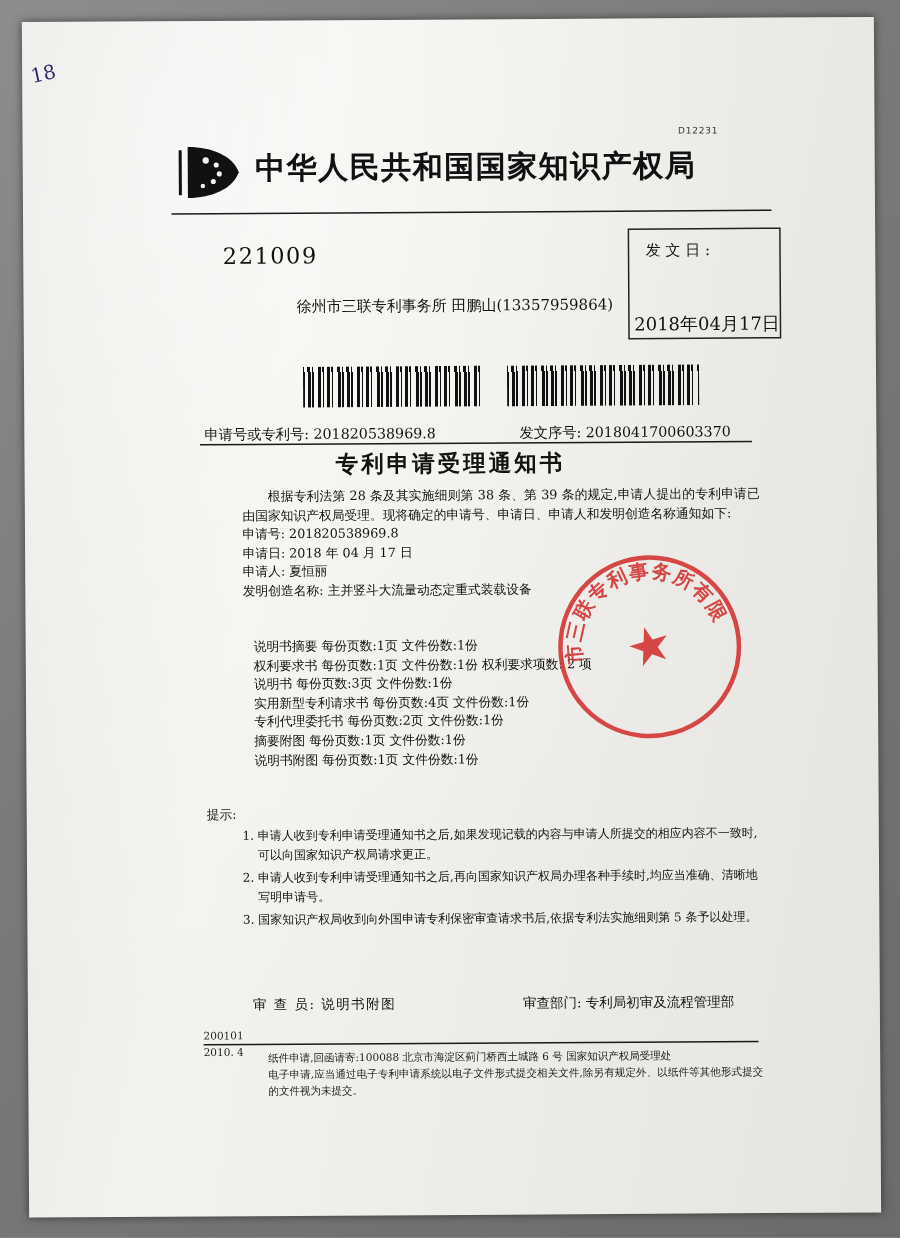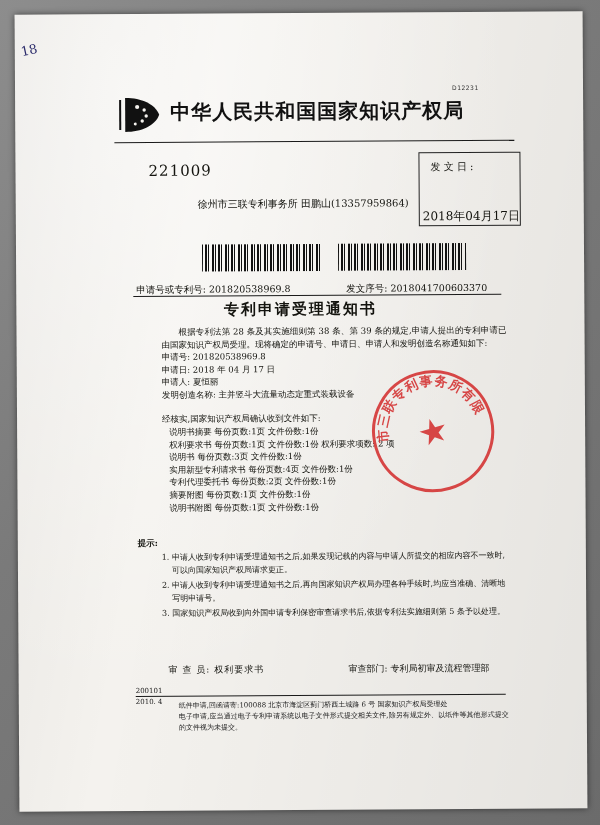--- a/index.html
+++ b/index.html
@@ -191,21 +191,20 @@
     width: 360px;
     font-family: "DejaVu Serif", serif;
     font-size: 8.5px;
     line-height: 12.6px;
   }
   .note-head {
     position: absolute;
     left: 120px; top: 524px;
     font-family: "DejaVu Serif", serif;
     font-size: 8.5px;
-    font-weight: bold;
   }
   .note-list {
     position: absolute;
     left: 140px; top: 537px;
     width: 355px;
     font-family: "DejaVu Serif", serif;
     font-size: 8px;
     line-height: 13px;
   }
   .note-list li { margin-bottom: 2px; }
@@ -328,21 +327,20 @@
         <span class="indent">根据专利法第 28 条及其实施细则第 38 条、第 39 条的规定,申请人提出的专利申请已由国家知识产权局受理。现将确定的申请号、申请日、申请人和发明创造名称通知如下:</span>
       </div>
 
       <div class="field-list">
         <div>申请号: 201820538969.8</div>
         <div>申请日: 2018 年 04 月 17 日</div>
         <div>申请人: 夏恒丽</div>
         <div>发明创造名称: 主并竖斗大流量动态定重式装载设备</div>
       </div>
 
-      <div class="docs-head">经核实,国家知识产权局确认收到文件如下:</div>
       <div class="docs-list">
         <div>说明书摘要  每份页数:1页  文件份数:1份</div>
         <div>权利要求书  每份页数:1页  文件份数:1份  权利要求项数:   2 项</div>
         <div>说明书  每份页数:3页  文件份数:1份</div>
         <div>实用新型专利请求书  每份页数:4页  文件份数:1份</div>
         <div>专利代理委托书  每份页数:2页  文件份数:1份</div>
         <div>摘要附图  每份页数:1页  文件份数:1份</div>
         <div>说明书附图  每份页数:1页  文件份数:1份</div>
       </div>
 
@@ -350,21 +348,21 @@
       <div class="note-list">
         <ol>
           <li>申请人收到专利申请受理通知书之后,如果发现记载的内容与申请人所提交的相应内容不一致时,可以向国家知识产权局请求更正。</li>
           <li>申请人收到专利申请受理通知书之后,再向国家知识产权局办理各种手续时,均应当准确、清晰地写明申请号。</li>
           <li>国家知识产权局收到向外国申请专利保密审查请求书后,依据专利法实施细则第 5 条予以处理。</li>
         </ol>
       </div>
 
       <div class="examiner">
         <span>审 查 员:</span>
-        <span>权利要求书</span>
+        <span>说明书附图</span>
       </div>
       <div class="dept">
         <span>审查部门:</span>
         <span>专利局初审及流程管理部</span>
       </div>
 
       <div class="rule3"></div>
       <div class="footer-left">
         <div>200101</div>
         <div>2010. 4</div>

